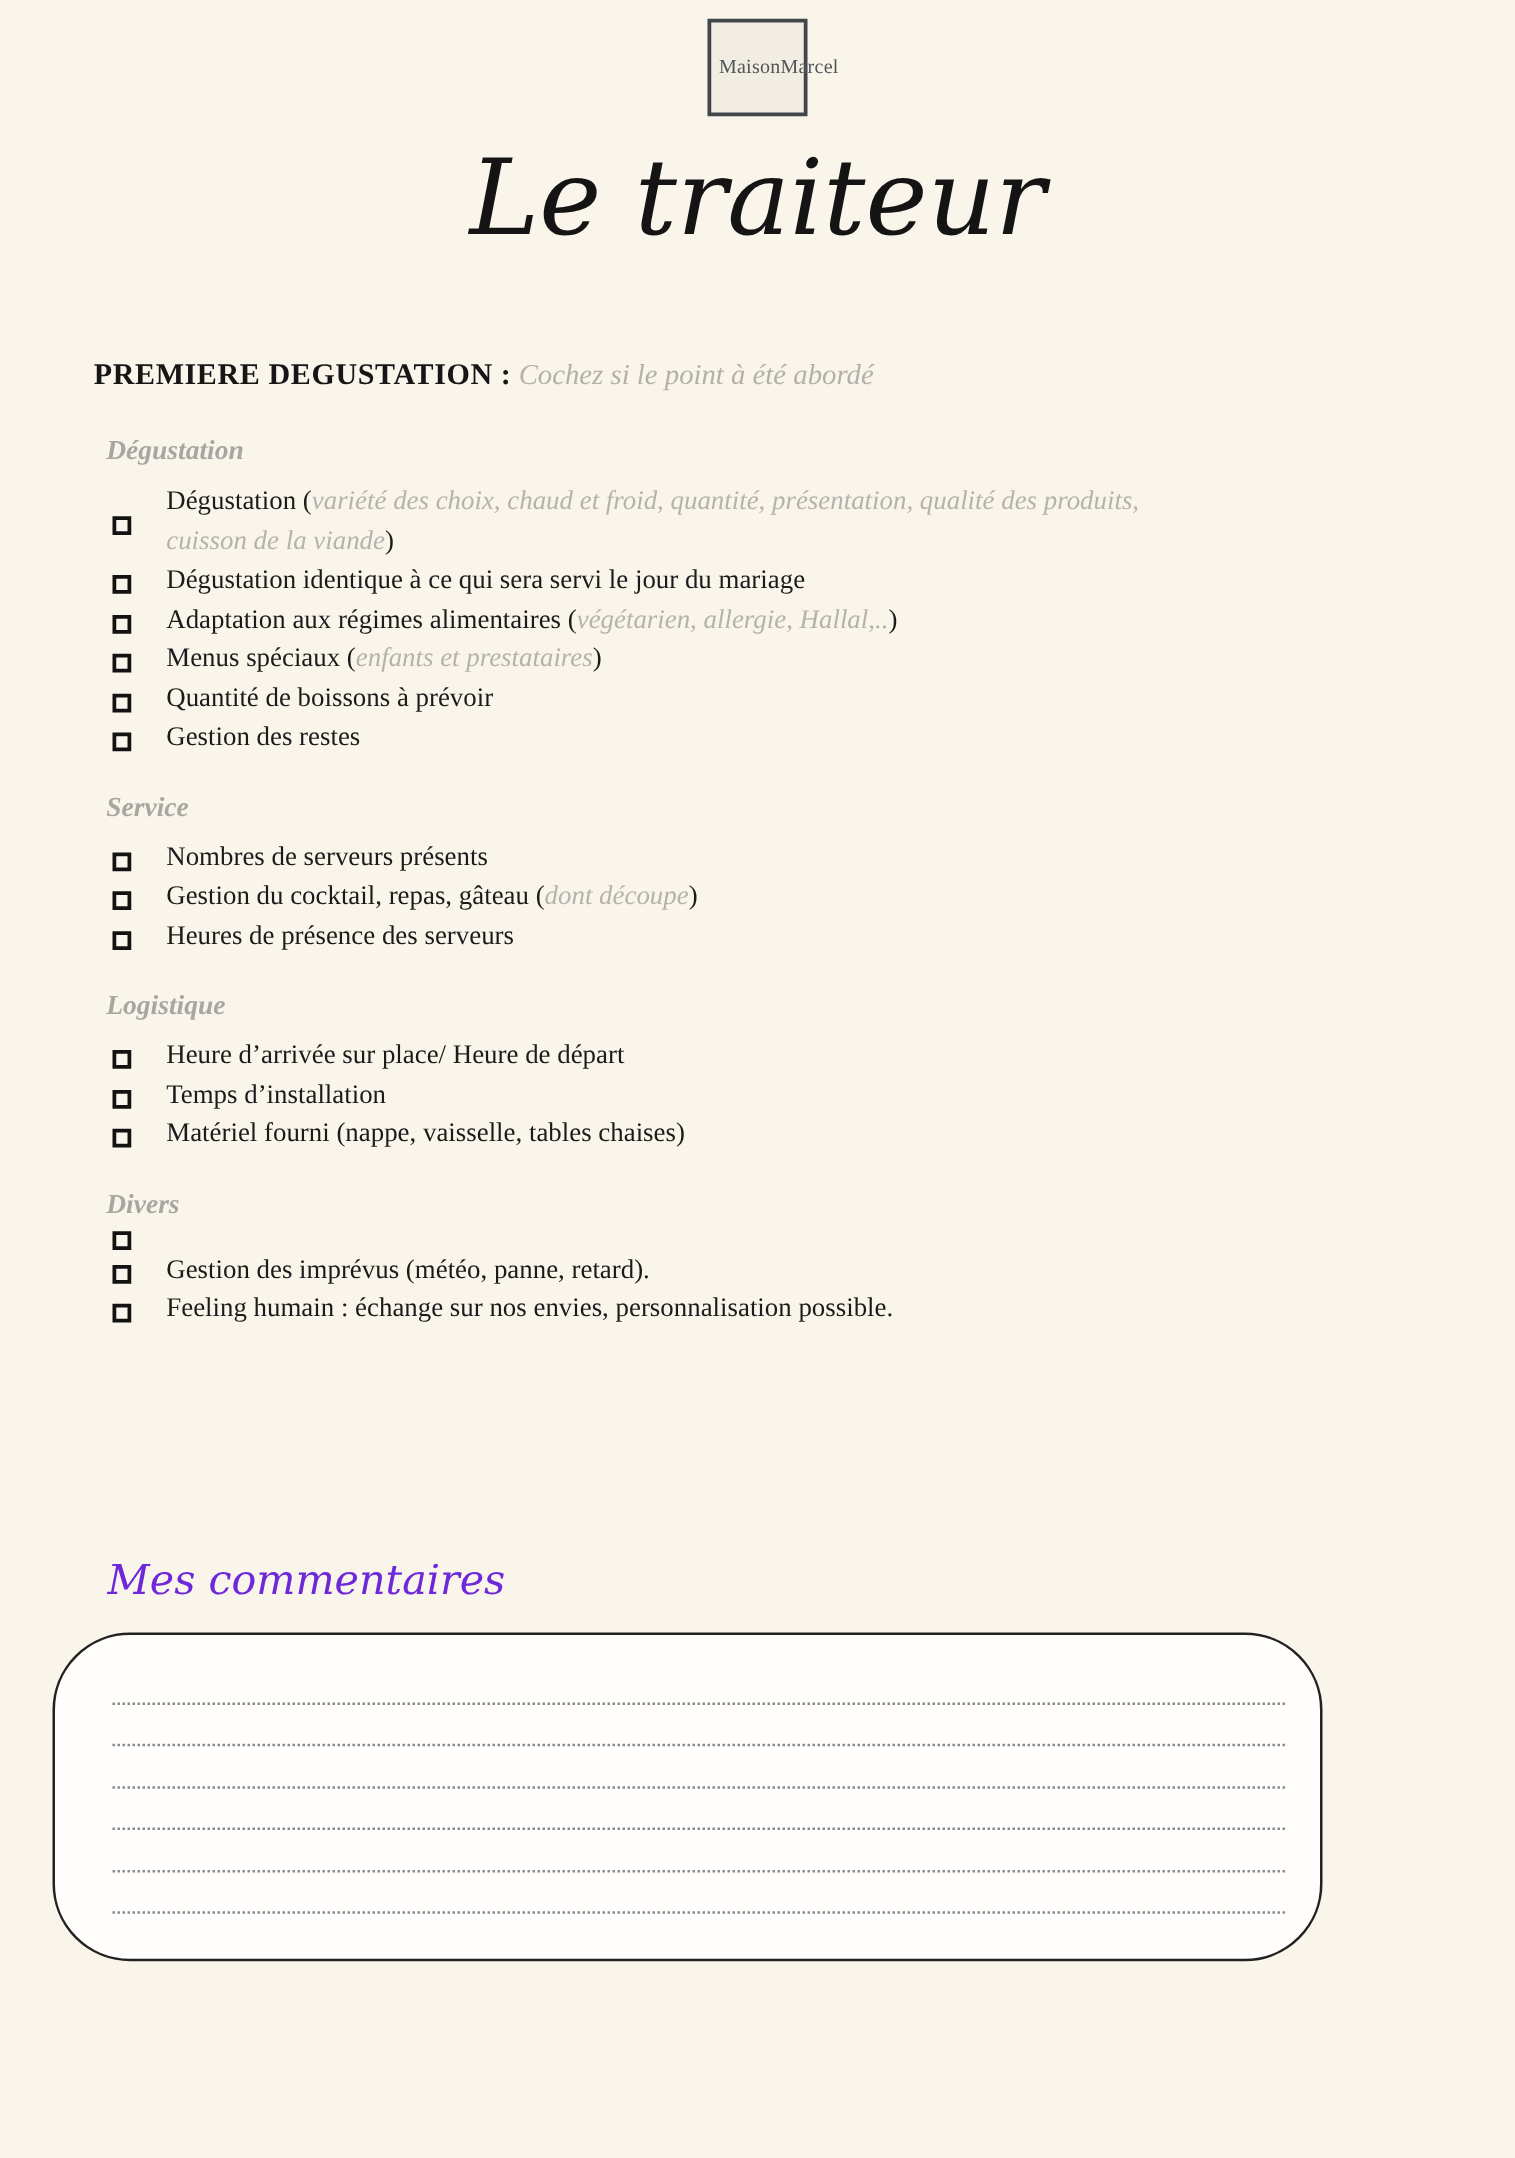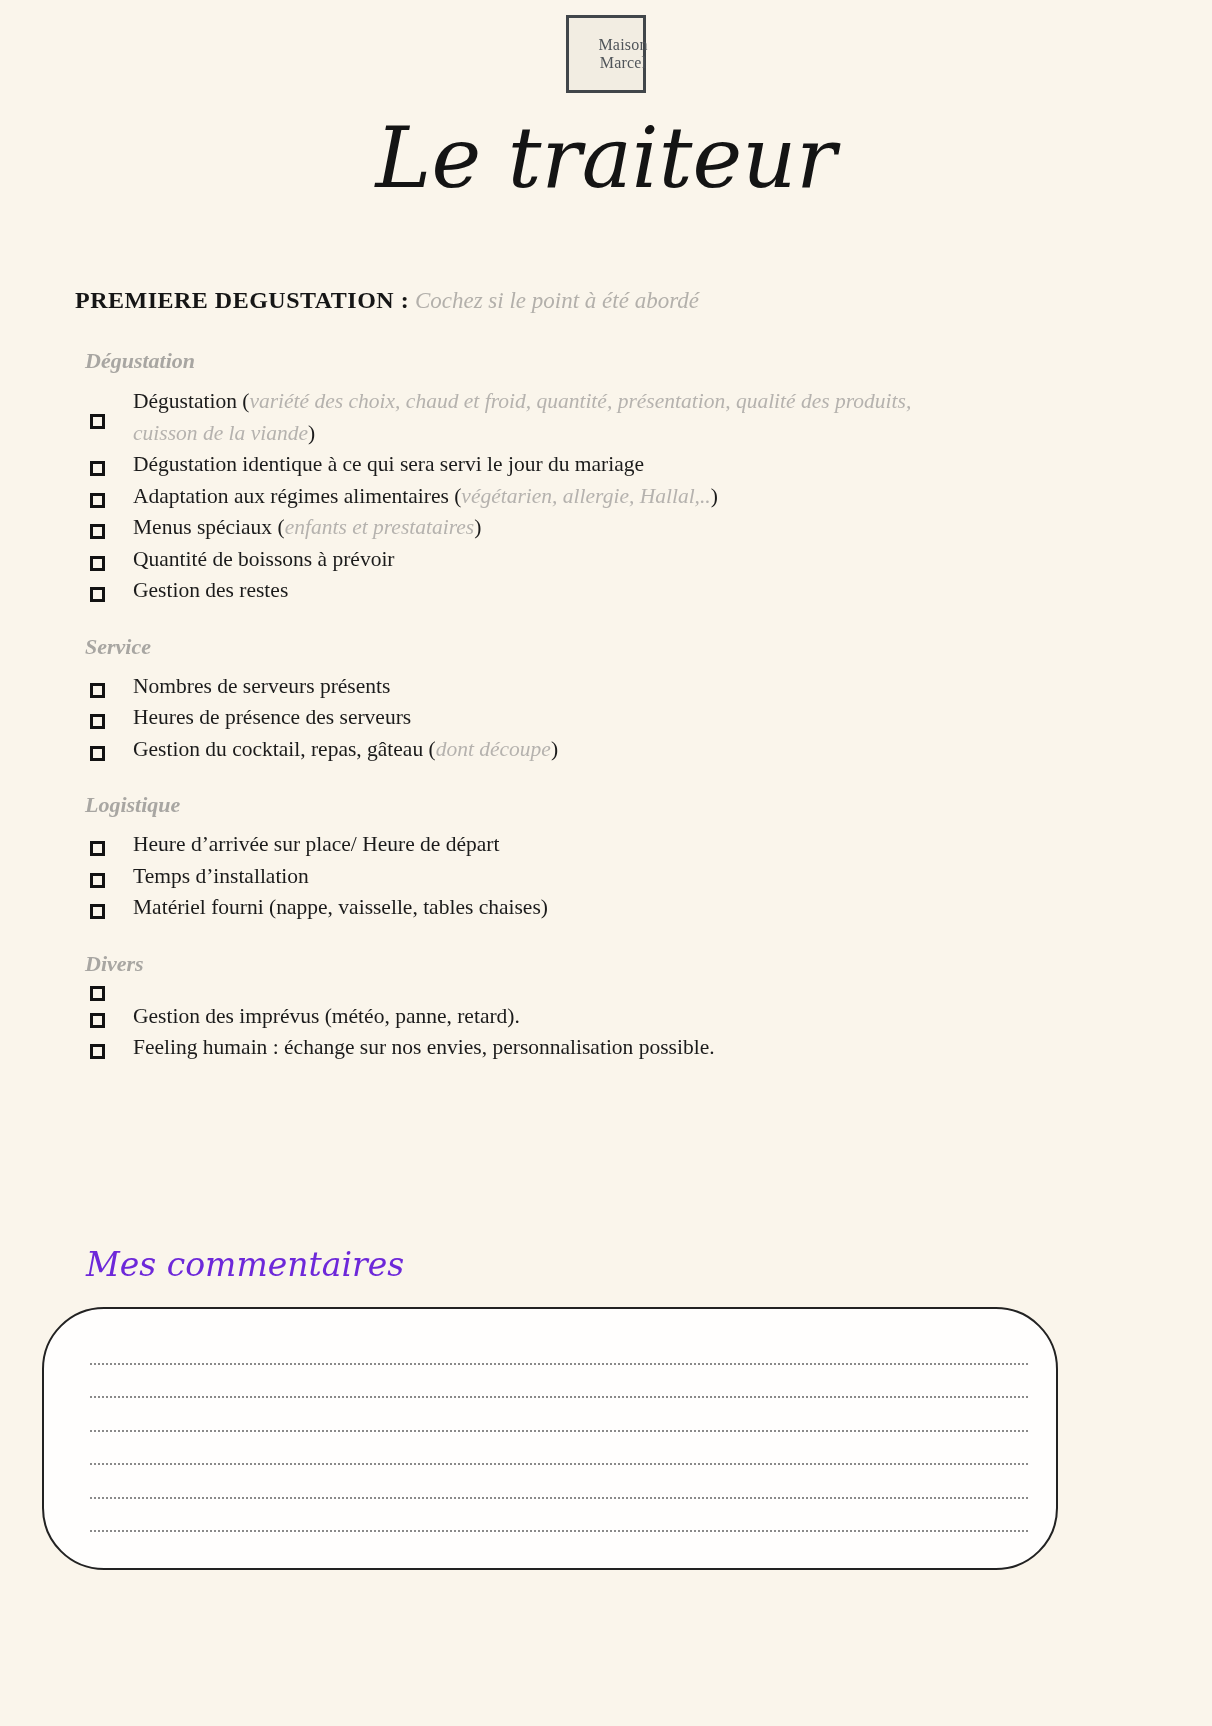--- a/index.html
+++ b/index.html
@@ -13,21 +13,21 @@
     overflow:hidden;
     box-sizing:border-box;
     padding-top:15px;
   }
   
   .logo{
     width:80px;height:78px;
     margin:0 auto;
     border:3px solid #41464a;
     background:#f2ede2;
-    display:flex;flex-direction:column;
+    display:flex;
     align-items:center;justify-content:center;
     box-sizing:border-box;
     padding-left:34px;
   }
   .logo span{
     font-family:"Liberation Serif", serif;
     font-size:16px;line-height:18px;
     color:#50555a;letter-spacing:.2px;
   }
   
@@ -163,25 +163,25 @@
       </div>
       <div class="section">
         <div class="section-label">Service</div>
         <div class="items">
           <div class="item">
             <span class="checkbox"></span>
             <span class="item-text"><span>Nombres de serveurs présents</span></span>
           </div>
           <div class="item">
             <span class="checkbox"></span>
+            <span class="item-text"><span>Gestion du cocktail, repas, gâteau (</span><span class="muted">dont découpe</span><span>)</span></span>
+          </div>
+          <div class="item">
+            <span class="checkbox"></span>
             <span class="item-text"><span>Heures de présence des serveurs</span></span>
-          </div>
-          <div class="item">
-            <span class="checkbox"></span>
-            <span class="item-text"><span>Gestion du cocktail, repas, gâteau (</span><span class="muted">dont découpe</span><span>)</span></span>
           </div>
         </div>
       </div>
       <div class="section">
         <div class="section-label">Logistique</div>
         <div class="items">
           <div class="item">
             <span class="checkbox"></span>
             <span class="item-text"><span>Heure d’arrivée sur place/ Heure de départ</span></span>
           </div>

